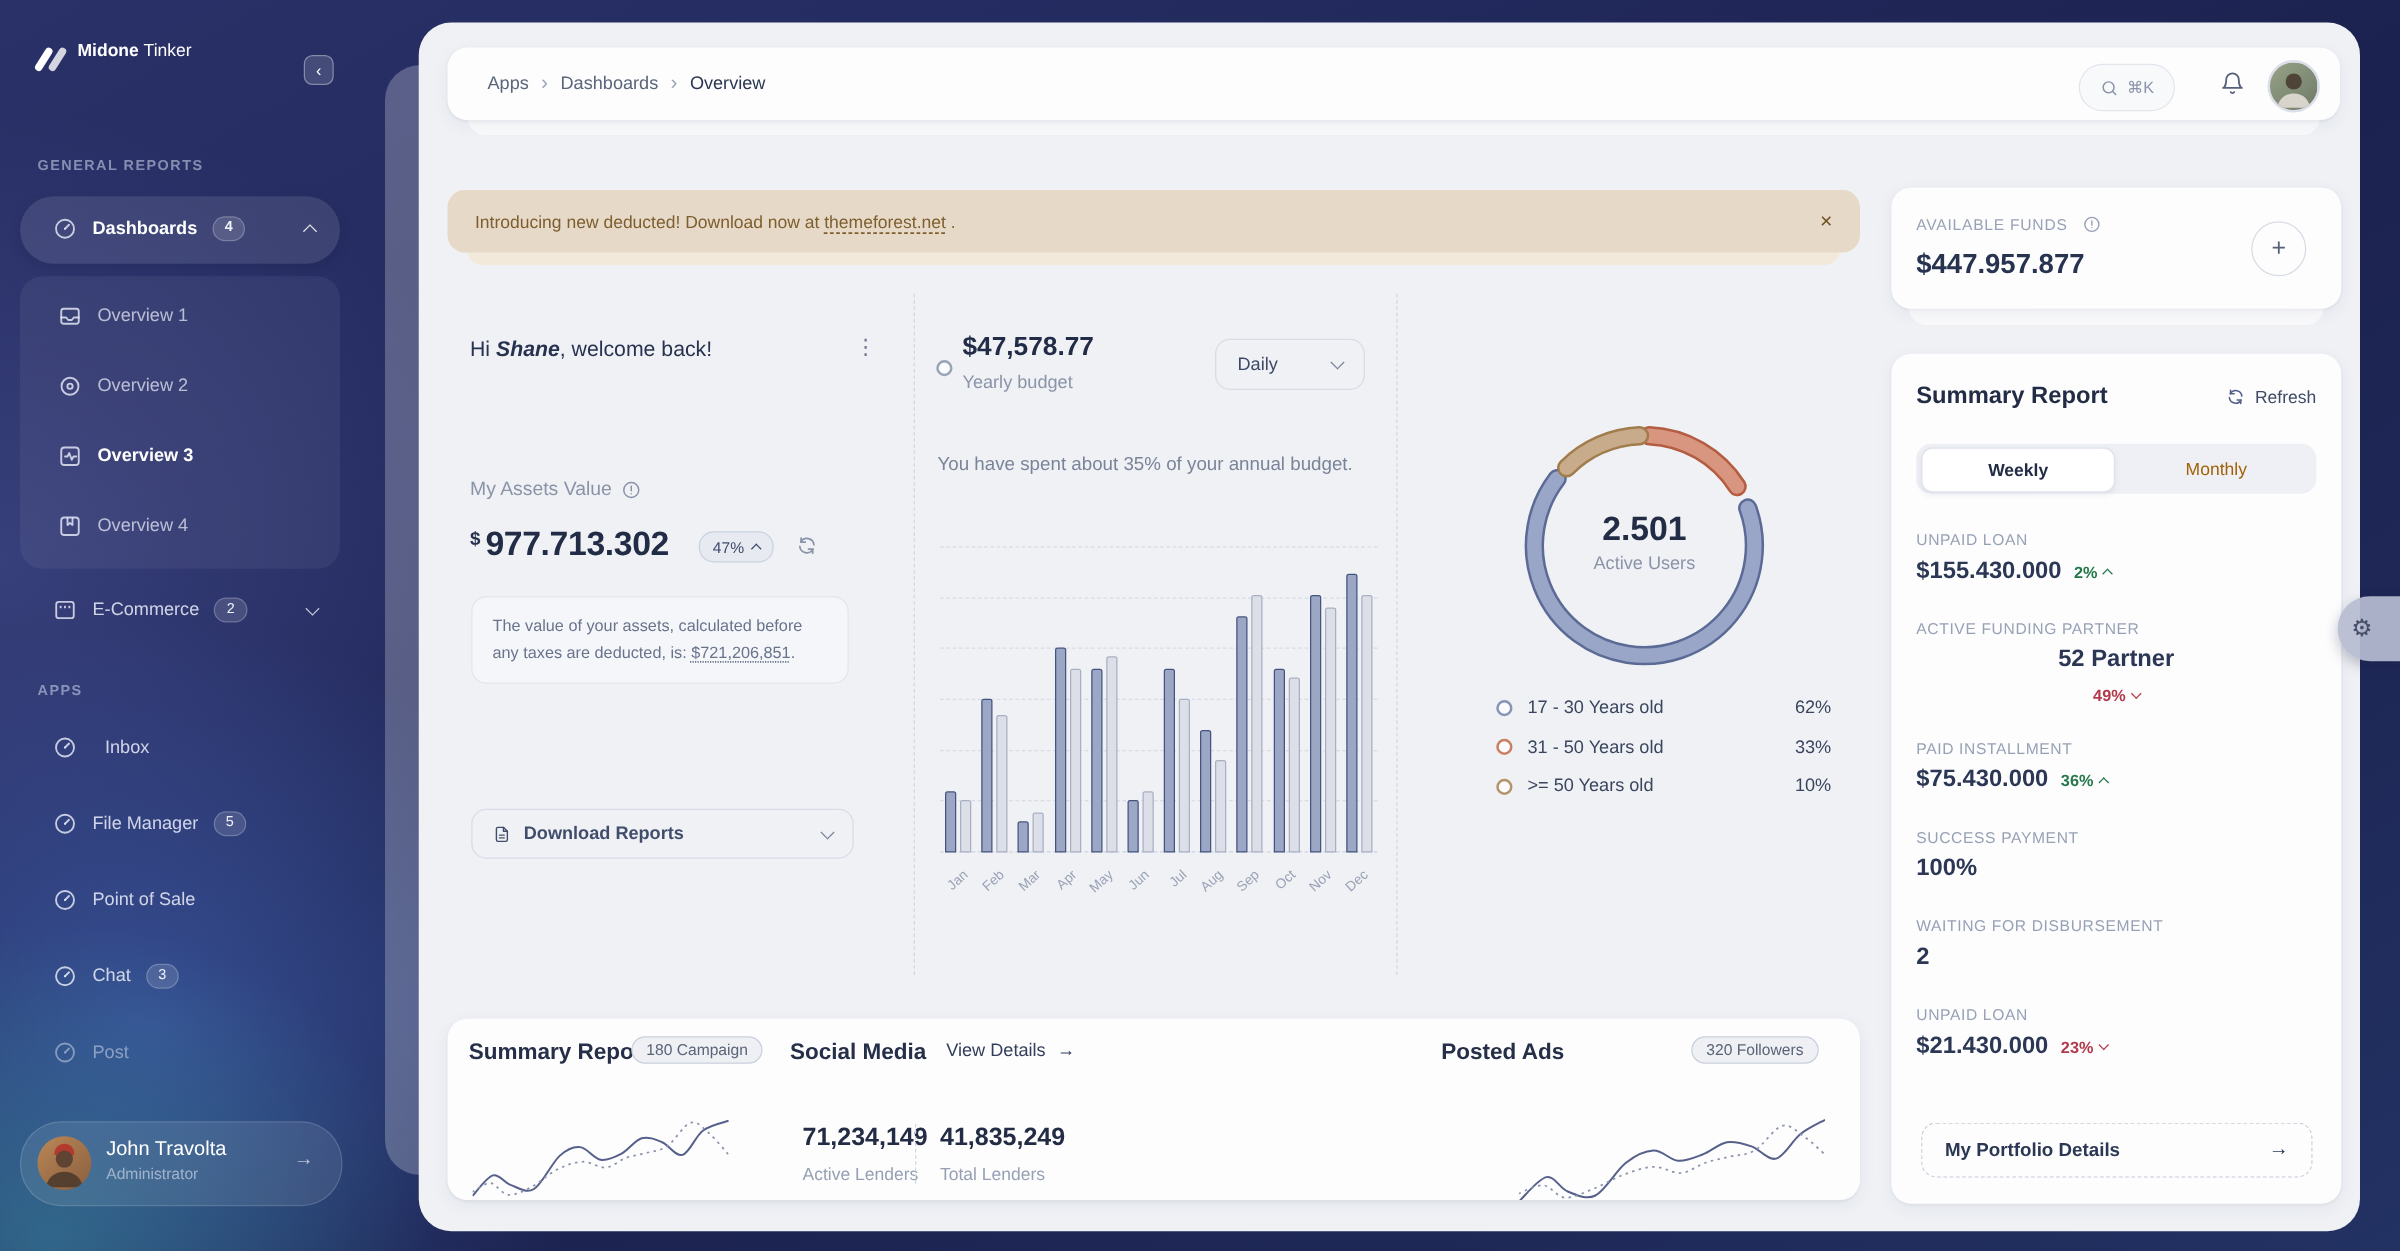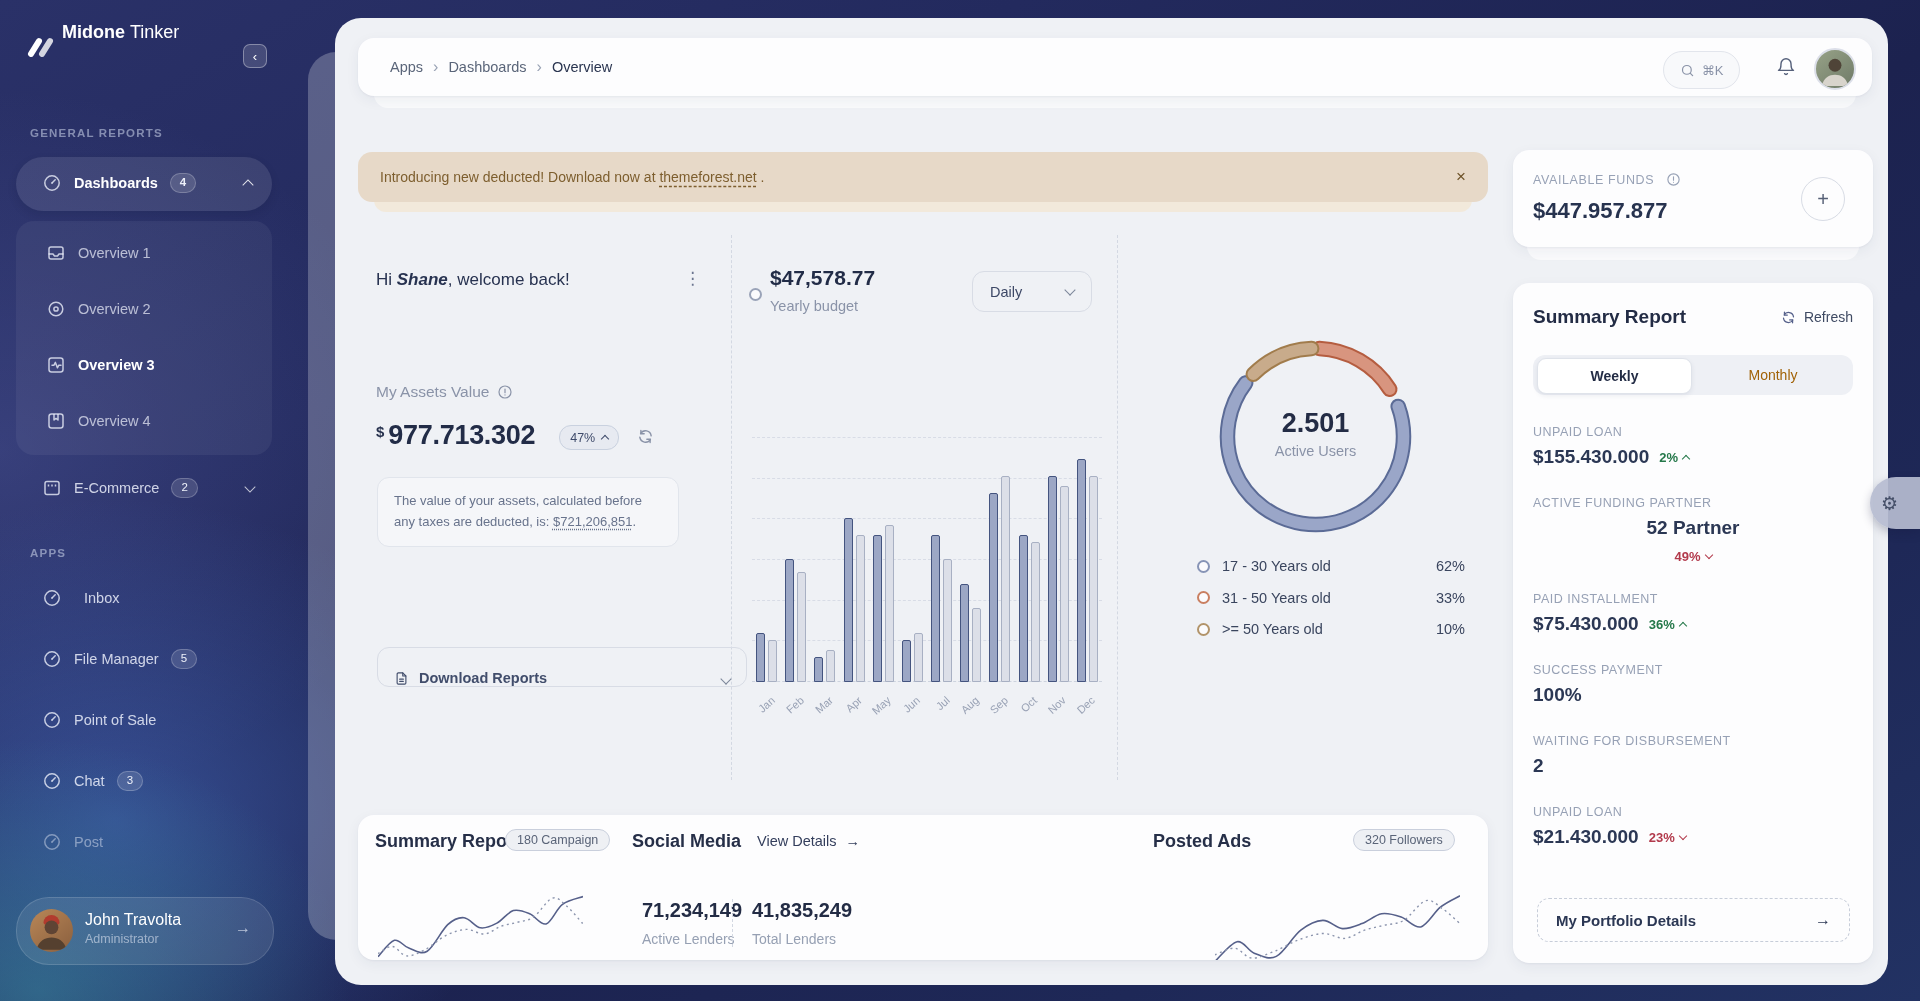--- a/index.html
+++ b/index.html
@@ -47,21 +47,21 @@
 </head>
 <body>
 
 <div id="app">
 
   <div class="abs" style="left:0;top:0;width:320px;height:1001px;">
     <div class="abs" style="left:28px;top:35px;width:26px;height:26px;">
       <div class="abs" style="left:4px;top:2px;width:6px;height:21px;background:#fff;border-radius:3px;transform:rotate(32deg);"></div>
       <div class="abs" style="left:15px;top:2px;width:6px;height:21px;background:rgba(255,255,255,.8);border-radius:3px;transform:rotate(32deg);"></div>
     </div>
-    <div class="abs" style="left:62px;top:22px;font-size:18px;color:#fff;">
+    <div class="abs" style="left:62px;top:32px;font-size:14px;color:#fff;">
       <span style="font-weight:700;">Midone</span>
       <span style="font-weight:300;">Tinker</span>
     </div>
     <div class="abs" style="left:243px;top:44px;width:22px;height:22px;border-radius:7px;background:rgba(255,255,255,.14);border:1px solid rgba(255,255,255,.35);
                 display:flex;align-items:center;justify-content:center;color:#fff;font-size:13px;cursor:pointer;">
       <span>‹</span>
     </div>
 
     <div class="abs side-label" style="left:30px;top:127px;">GENERAL REPORTS</div>
 
@@ -285,41 +285,42 @@
           <path d="M5.5 3.5v4.6h4.6"></path>
           <path d="M4 13a8 8 0 0 0 14.9 3"></path>
           <path d="M18.5 20.5v-4.6h-4.6"></path>
         </svg>
       </span>
   </div>
   <div class="abs" style="left:377px;top:477px;width:302px;box-sizing:border-box;padding:13px 16px;border:1px solid #e1e5ec;background:#f5f6f9;
               border-radius:12px;font-size:13px;color:#68738c;line-height:1.6;">
     <span>The value of your assets, calculated before any taxes are deducted, is: </span><span style="text-decoration:underline dotted;text-underline-offset:3px;">$721,206,851</span><span>.</span>
   </div>
-  <div class="abs selbtn" style="left:377px;top:647px;width:370px;height:40px;padding:0 16px;box-sizing:border-box;cursor:pointer;align-items:flex-end;">
+  <div class="abs selbtn" style="left:377px;top:647px;width:306px;height:40px;padding:0 16px;box-sizing:border-box;cursor:pointer;">
     <span style="display:inline-flex;align-items:center;gap:10px;font-weight:600;color:#414d6b;">
       <span class="icon16" style="width:15px;height:15px;" id="ic-file">
           <svg viewBox="0 0 24 24" fill="none" stroke="currentColor" stroke-width="1.8" stroke-linecap="round" stroke-linejoin="round">
             <path d="M14 3H7a2 2 0 0 0-2 2v14a2 2 0 0 0 2 2h10a2 2 0 0 0 2-2V8z"></path>
             <path d="M14 3v5h5"></path>
             <path d="M9 13h6M9 16.5h6"></path>
           </svg>
         </span>
       <span>Download Reports</span>
     </span>
     <span class="chev down" style="color:#7c8699;"></span>
   </div>
 
   <div class="abs legend-dot" style="left:749px;top:288px;border-color:#9aa3b8;"></div>
   <div class="abs" style="left:770px;top:266px;font-size:21px;font-weight:700;color:#222c47;">$47,578.77</div>
   <div class="abs" style="left:770px;top:298px;font-size:14.5px;color:#8a93a8;">Yearly budget</div>
   <div class="abs selbtn" style="left:972px;top:271px;width:120px;height:41px;padding:0 17px;box-sizing:border-box;cursor:pointer;">
     <span>Daily</span>
     <span class="chev down" style="color:#7c8699;"></span>
   </div>
+  <div class="abs" style="left:750px;top:360px;width:340px;font-size:15px;color:#7a8499;line-height:1.55;">You have spent about 35% of your annual budget.</div>
 
   <div class="abs" id="bar-chart" style="left:752px;top:437px;width:350px;height:245px;">
       <div class="gridline" style="top: 0px;"></div>
       <div class="gridline" style="top: 40.6667px;"></div>
       <div class="gridline" style="top: 81.3333px;"></div>
       <div class="gridline" style="top: 122px;"></div>
       <div class="gridline" style="top: 162.667px;"></div>
       <div class="gridline" style="top: 203.333px;"></div>
       <div class="gridline" style="top: 244px; border-top-color: rgb(205, 211, 222);"></div>
       <div class="bar" style="left: 4.08333px; width: 9px; height: 49px; background: rgb(156, 167, 197); border: 1px solid rgb(68, 84, 127);"></div>

